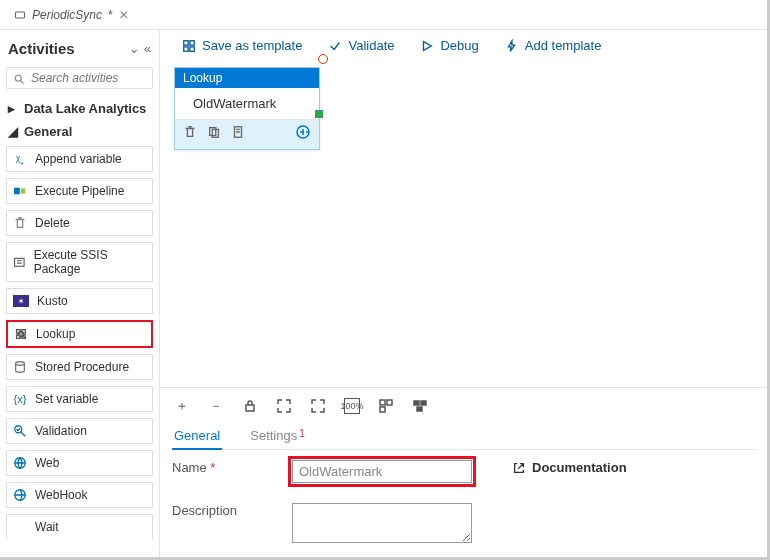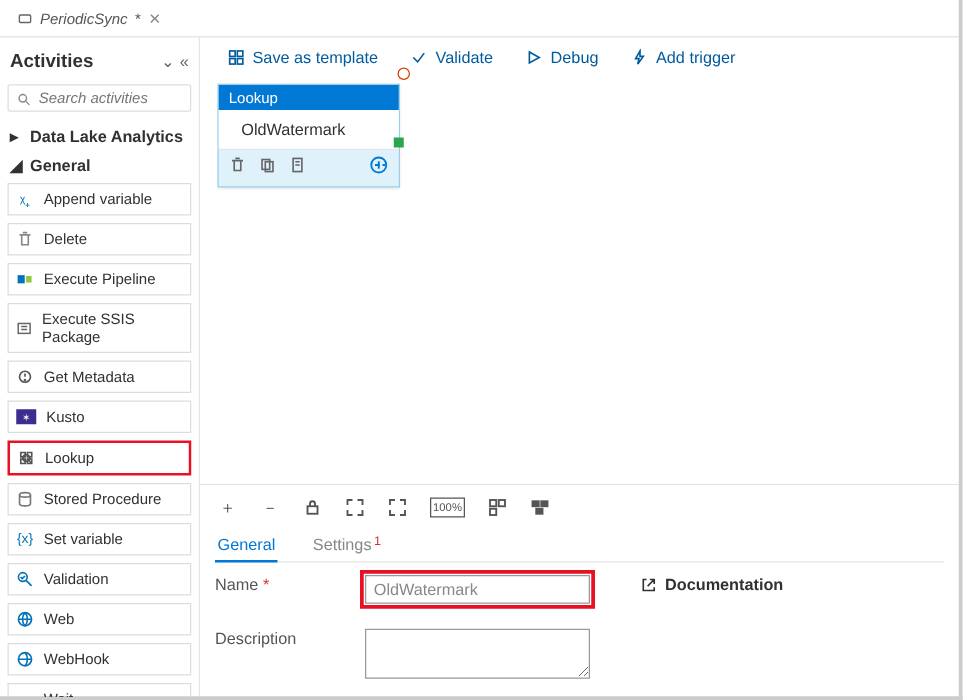--- a/index.html
+++ b/index.html
@@ -96,54 +96,44 @@
       <div class="cat">
         <span class="caret">◢</span>
         <span>General</span>
       </div>
 
       <div class="activity-item">
         <span class="aicon" style="color:#0273b8">ᵡ₊</span>
         <span>Append variable</span>
       </div>
       <div class="activity-item">
-        <span class="aicon" style="color:#888">
-            <svg viewBox="0 0 16 16">
-              <path d="M3 4h10M5 4v9h6V4M6 2h4"></path>
-            </svg>
-          </span>
-        <span>Delete</span>
-      </div>
-      <div class="activity-item">
         <span class="aicon" style="color:#0273b8">
             <svg viewBox="0 0 16 16">
               <rect x="2" y="5" width="5" height="6" fill="#0273b8"></rect>
               <rect x="9" y="5" width="5" height="6" fill="#91c73e" stroke="none"></rect>
             </svg>
           </span>
         <span>Execute Pipeline</span>
       </div>
       <div class="activity-item">
+        <span class="aicon" style="color:#888">
+            <svg viewBox="0 0 16 16">
+              <path d="M3 4h10M5 4v9h6V4M6 2h4"></path>
+            </svg>
+          </span>
+        <span>Delete</span>
+      </div>
+      <div class="activity-item">
         <span class="aicon" style="color:#666">
             <svg viewBox="0 0 16 16">
               <rect x="2" y="3" width="12" height="10"></rect>
               <path d="M5 6h6M5 9h6"></path>
             </svg>
           </span>
         <span>Execute SSIS Package</span>
-      </div>
-      <div class="activity-item">
-        <span class="aicon" style="color:#555">
-            <svg viewBox="0 0 16 16">
-              <circle cx="8" cy="8" r="5"></circle>
-              <line x1="8" y1="5" x2="8" y2="8"></line>
-              <circle cx="8" cy="11" r="0.5" fill="#555"></circle>
-            </svg>
-          </span>
-        <span>Get Metadata</span>
       </div>
       <div class="activity-item">
         <span class="aicon" style="background:#3b2e8c;color:#fff;font-size:8px;width:16px;height:12px">✶</span>
         <span>Kusto</span>
       </div>
       <div class="activity-item highlighted">
         <span class="aicon" style="color:#555">
             <svg viewBox="0 0 16 16">
               <path d="M3 3h4v4H3zM3 9h4v4H3zM9 3h4v4H9zM9 9h4v4H9z"></path>
               <circle cx="8" cy="8" r="3"></circle>
@@ -219,21 +209,21 @@
         <div class="tbtn">
           <svg viewBox="0 0 16 16">
               <path d="M4 3l9 5-9 5z"></path>
             </svg>
           <span>Debug</span>
         </div>
         <div class="tbtn">
           <svg viewBox="0 0 16 16">
               <path d="M8 2l-4 7h3l-1 5 5-7H8z"></path>
             </svg>
-          <span>Add trigger</span>
+          <span>Add template</span>
         </div>
       </div>
 
       <div class="canvas">
         <div class="node-circle"></div>
         <div class="activity-node">
           <div class="node-header">Lookup</div>
           <div class="node-body">
             <span class="aicon" style="color:#555"><svg viewBox="0 0 16 16">
                   <path d="M3 3h4v4H3zM3 9h4v4H3zM9 3h4v4H9zM9 9h4v4H9z"></path>
@@ -278,21 +268,21 @@
           <span class="bticon">
               <svg viewBox="0 0 16 16">
                 <path d="M2 6V2h4M14 6V2h-4M2 10v4h4M14 10v4h-4"></path>
               </svg>
             </span>
           <span class="bticon">
               <svg viewBox="0 0 16 16">
                 <path d="M6 2H2v4M10 2h4v4M6 14H2v-4M10 14h4v-4"></path>
               </svg>
             </span>
-          <span class="bticon" style="font-size:9px;border:1px solid #555;padding:0 13px">100%</span>
+          <span class="bticon" style="font-size:9px;border:1px solid #555;padding:0 1px">100%</span>
           <span class="bticon">
               <svg viewBox="0 0 16 16">
                 <rect x="2" y="2" width="5" height="5"></rect>
                 <rect x="9" y="2" width="5" height="5"></rect>
                 <rect x="2" y="9" width="5" height="5"></rect>
               </svg>
             </span>
           <span class="bticon">
               <svg viewBox="0 0 16 16">
                 <rect x="2" y="3" width="5" height="4" fill="#555"></rect>

